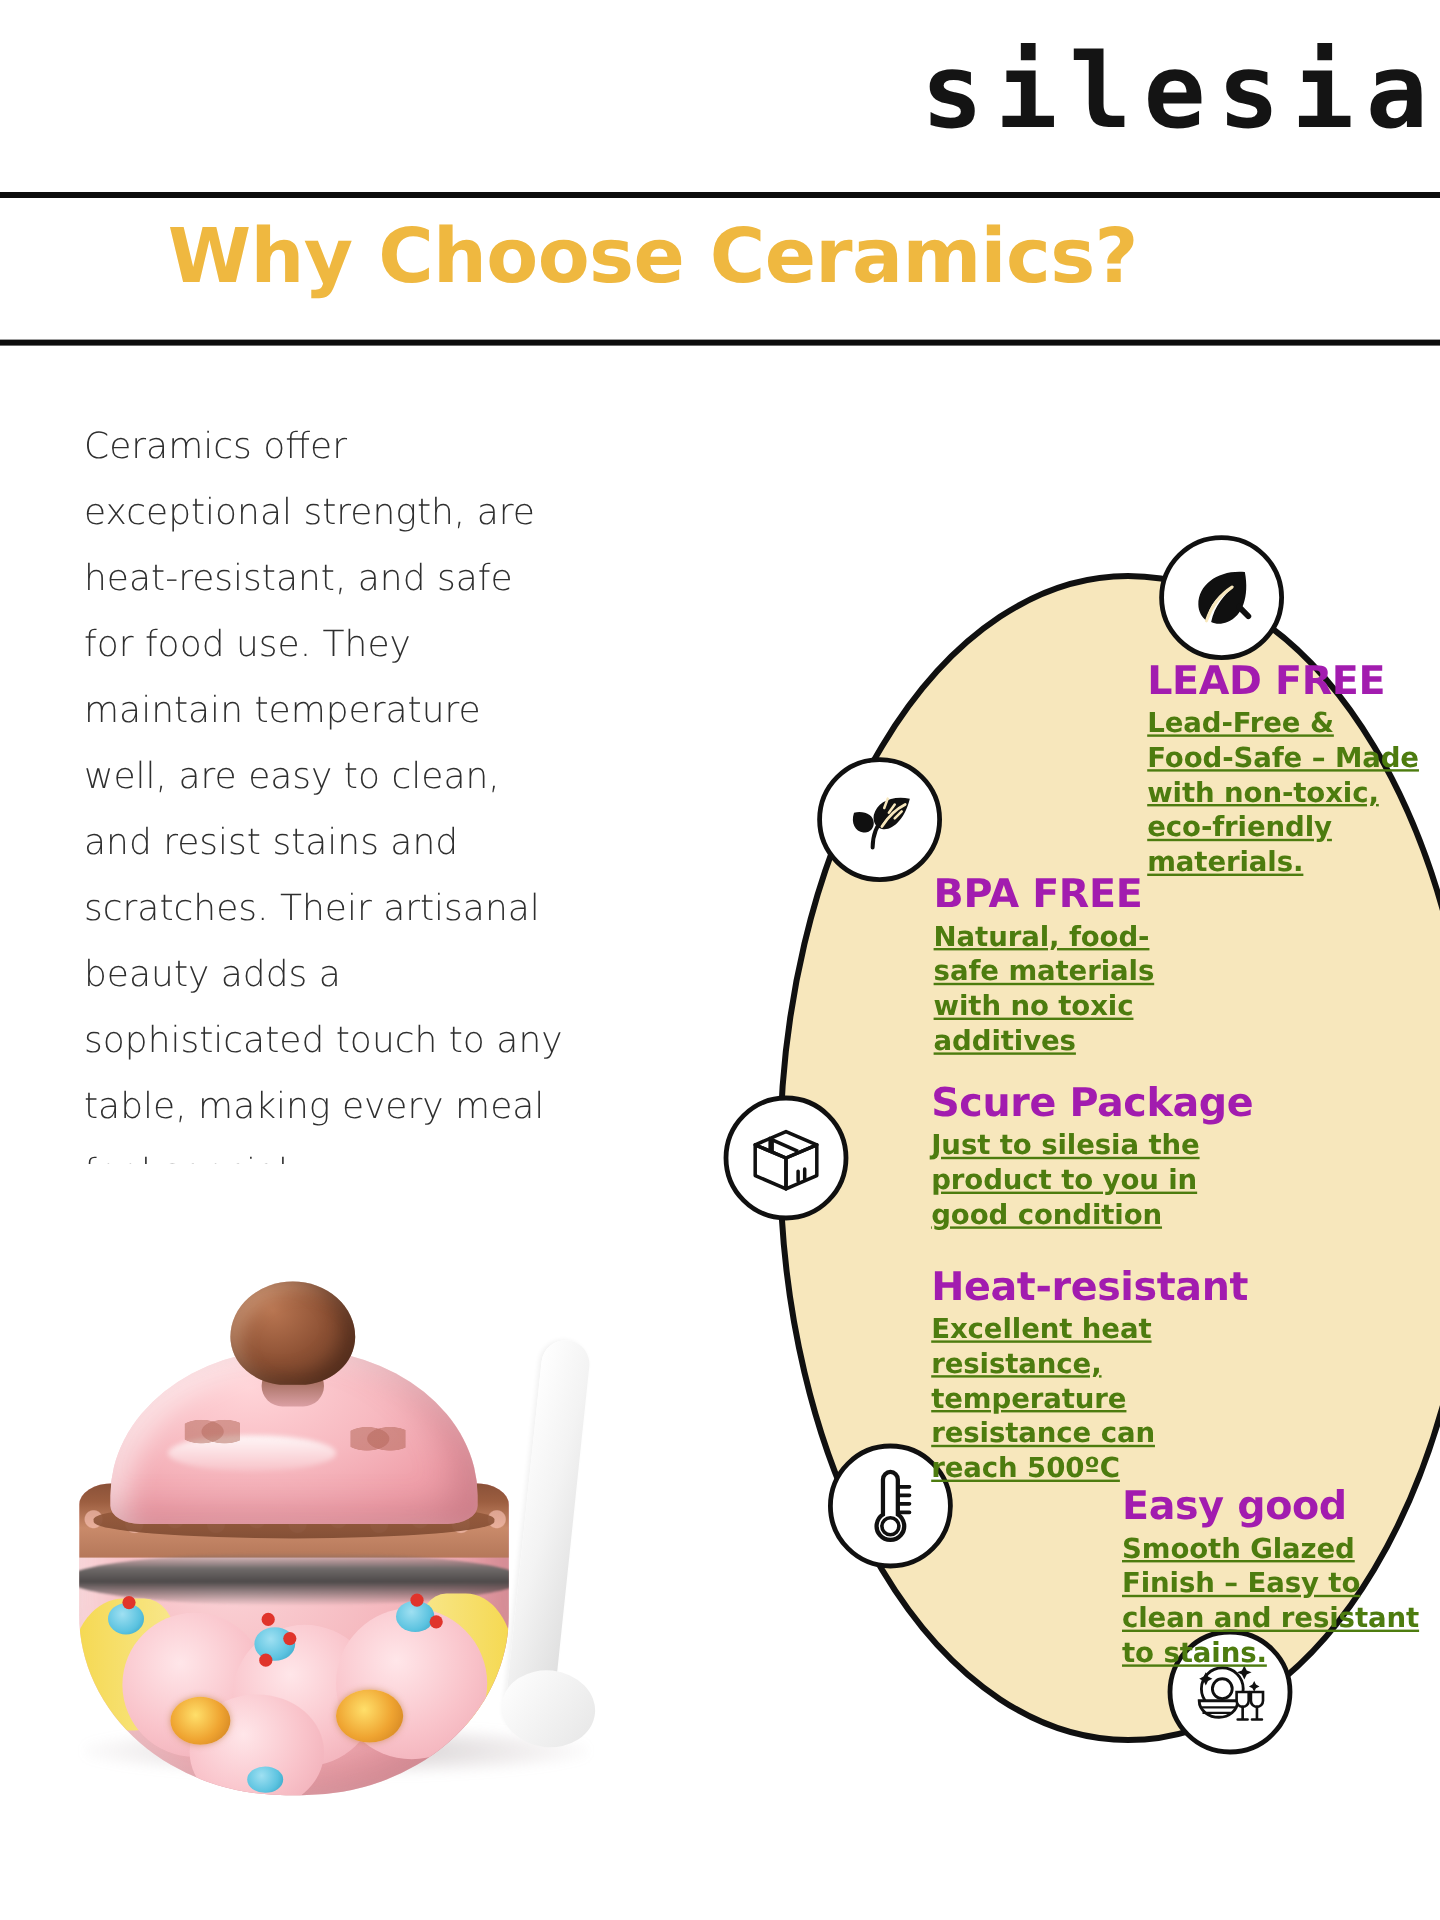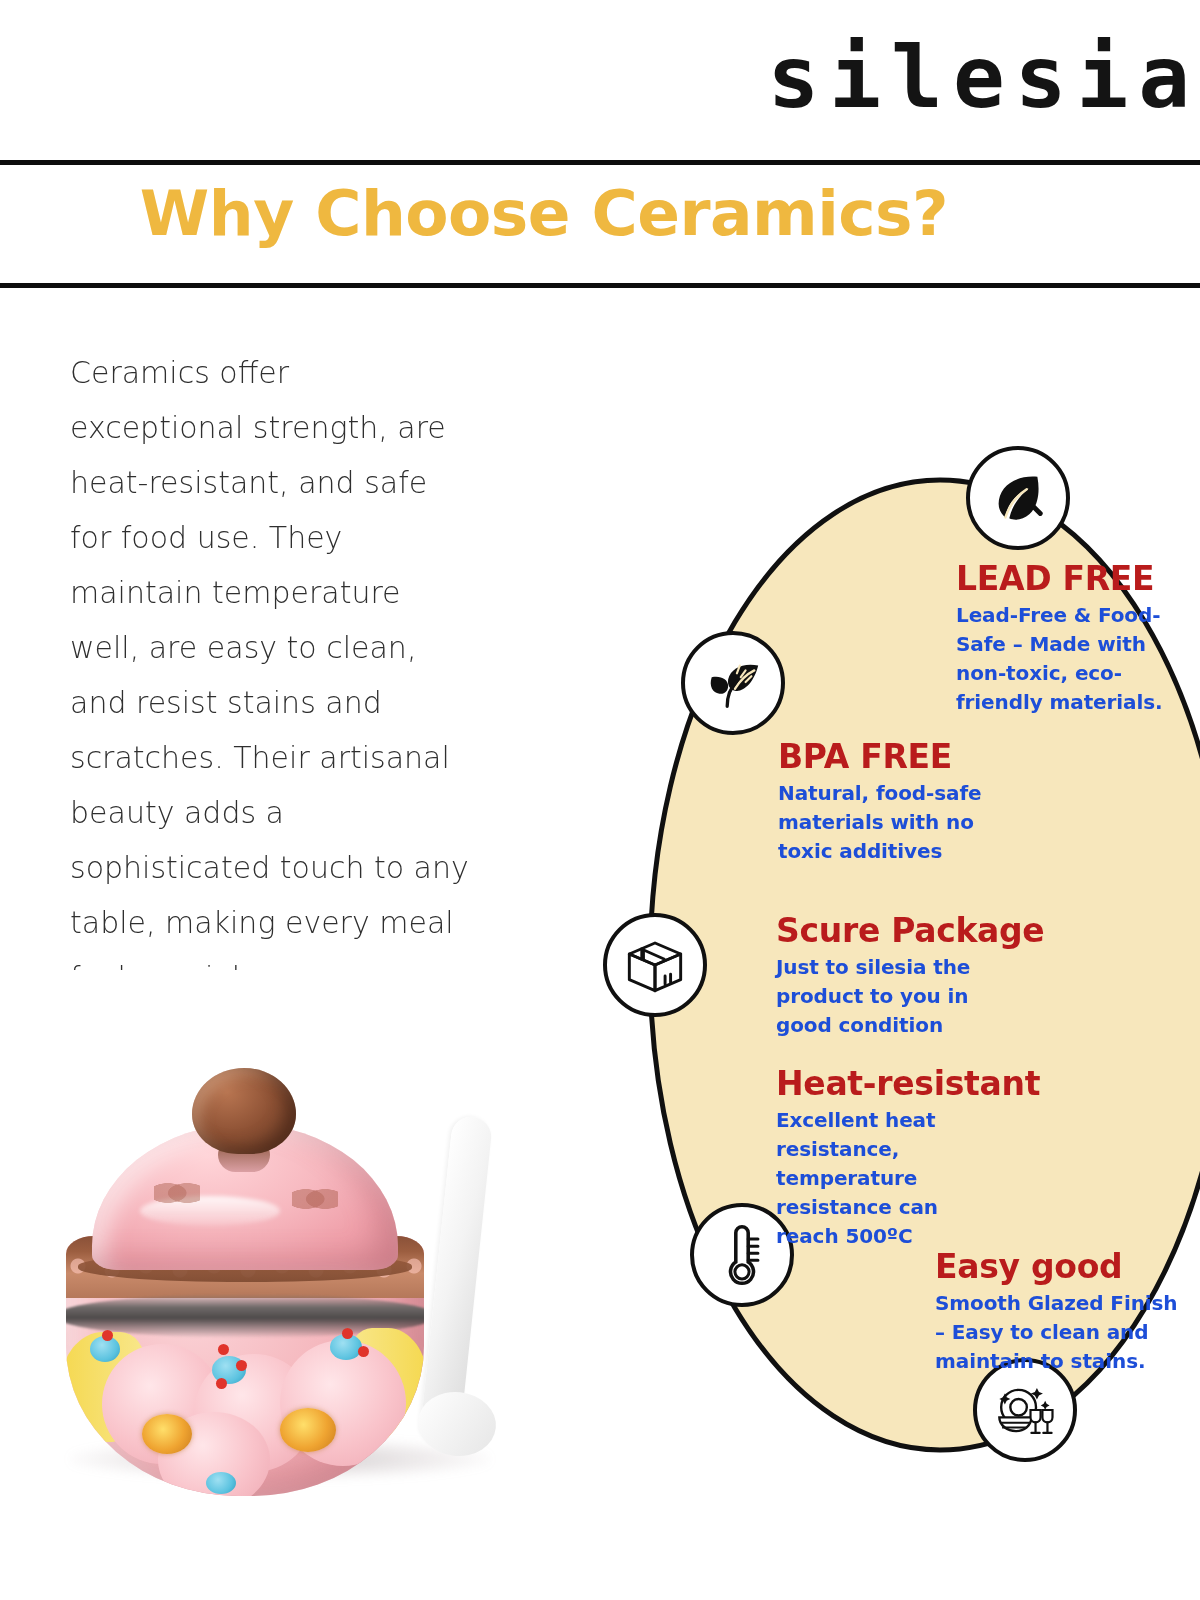--- a/index.html
+++ b/index.html
@@ -217,34 +217,34 @@
     border:4px solid #101010;
     display:flex; align-items:center; justify-content:center;
   }
   .badge svg { display:block; }
 
   .feature { position:absolute; }
   .feature h3 {
     font-family:"DejaVu Sans", sans-serif;
     font-weight:700;
     font-size:33px;
-    color:#b91c1c;
+    color:#a21caf;
     line-height:1.05;
     letter-spacing:-0.3px;
     white-space:nowrap;
-    margin-top:12px;
   }
   .feature p {
     font-family:"DejaVu Sans", sans-serif;
     font-weight:700;
-    font-size:20px;
-    color:#1d4ed8;
+    font-size:23px;
+    color:#4d7c0f;
     line-height:29px;
     margin-top:4px;
     letter-spacing:-0.1px;
+    text-decoration:underline;
   }
 </style>
 </head>
 <body>
 
 <div id="page">
 
   <div class="brand">silesia</div>
   <div class="rule rule-top"></div>
   <div class="page-title">Why Choose Ceramics?</div>
@@ -368,17 +368,17 @@
         <path d="M47.5 49.5V60M43 61h9" stroke="#101010" stroke-width="2.4" stroke-linecap="round"></path>
         <path d="M55 36h11v8a5.5 5.5 0 0 1-11 0z" fill="#fff" stroke="#101010" stroke-width="2.4"></path>
         <path d="M60.5 49.5V60M56 61h9" stroke="#101010" stroke-width="2.4" stroke-linecap="round"></path>
         <path d="M14 18l2 4 4 2-4 2-2 4-2-4-4-2 4-2z" fill="#101010"></path>
         <path d="M49 12l2.2 4.4L55.6 18l-4.4 2.2L49 24.6l-2.2-4.4L42.4 18l4.4-1.6z" fill="#101010"></path>
         <path d="M58 26l1.6 3.2L62.8 31l-3.2 1.6L58 35.8l-1.6-3.2L53.2 31l3.2-1.8z" fill="#101010"></path>
       </svg>
     </div>
     <div class="feature" style="left:335px; top:818px; width:250px;">
       <h3>Easy good</h3>
-      <p>Smooth Glazed Finish – Easy to clean and maintain to stains.</p>
+      <p>Smooth Glazed Finish – Easy to clean and resistant to stains.</p>
     </div>
 
   </div>
 </div>
 
 </body></html>

